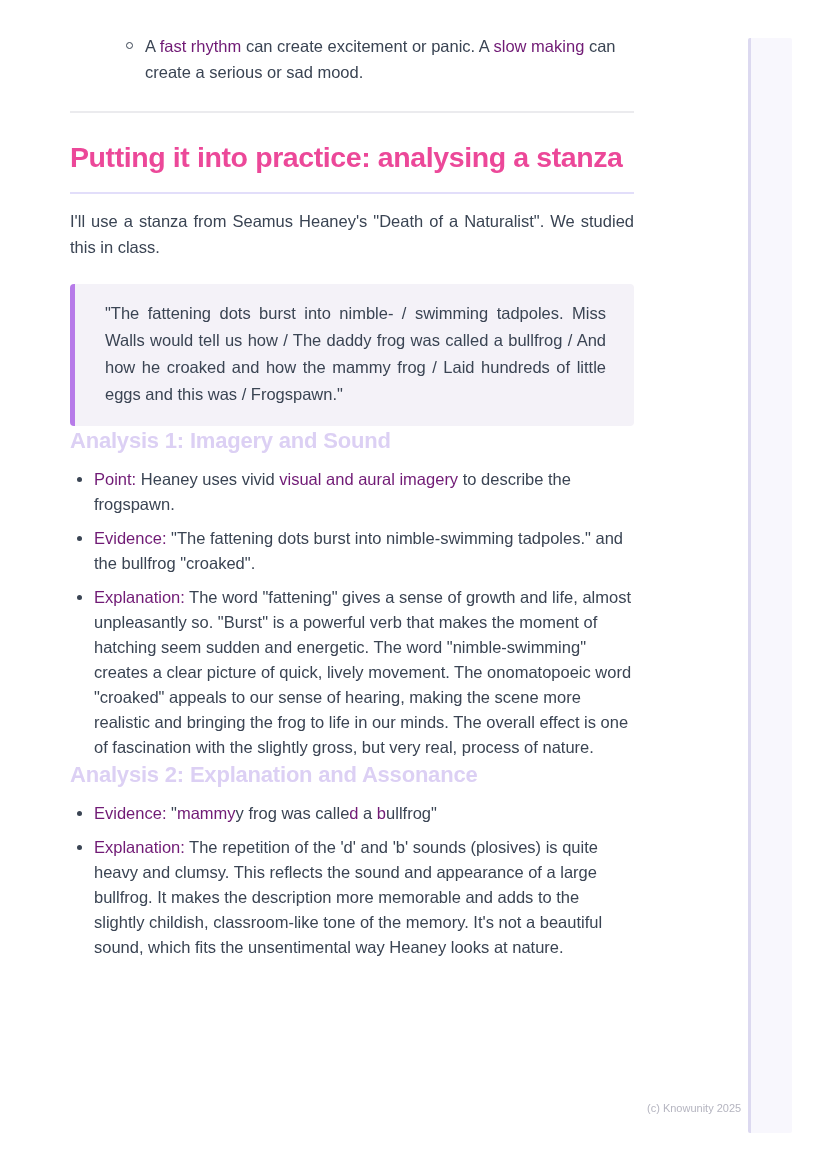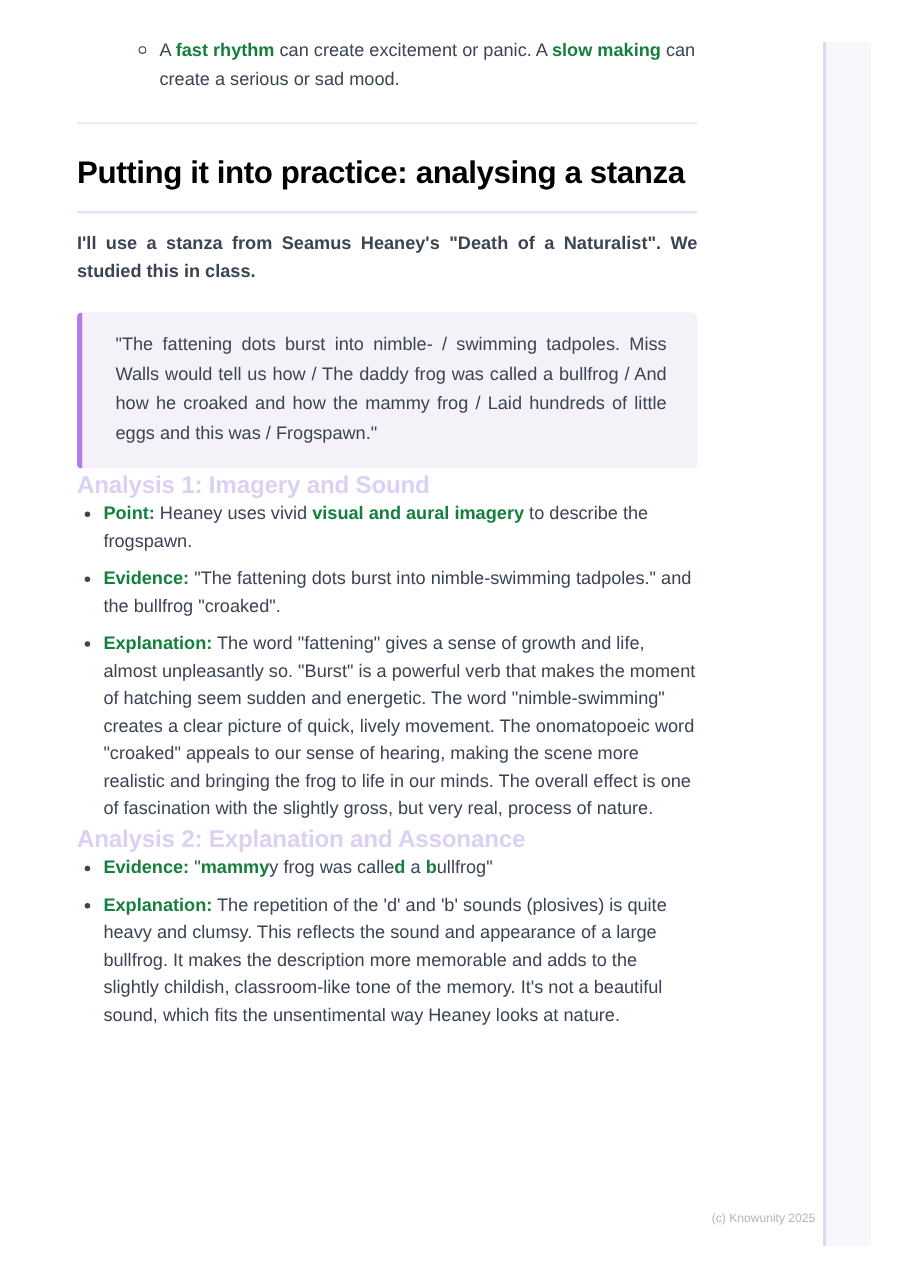--- a/index.html
+++ b/index.html
@@ -48,30 +48,29 @@
     border-top: 2px solid #ebebee;
     margin-top: 26px;
   }
 
   h1.page-title {
     margin-top: 26px;
     font-size: 28.5px;
     font-weight: 700;
     letter-spacing: -0.4px;
     line-height: 37px;
-    color: #000000;
+    color: #ec4899;
     padding-bottom: 16px;
     border-bottom: 2px solid #e2defa;
   }
 
   p.intro-paragraph {
     margin-top: 14px;
     line-height: 26px;
     text-align: justify;
-    font-weight: bold;
   }
 
   blockquote.stanza-quote {
     margin-top: 24px;
     background: #f4f2f8;
     border-left: 5px solid #b77be9;
     border-radius: 4px;
     padding: 16px 28px 18px 30px;
     line-height: 27px;
     text-align: justify;
@@ -80,35 +79,36 @@
   h2.analysis-heading {
     font-size: 22px;
     font-weight: 700;
     letter-spacing: -0.2px;
     line-height: 29px;
     color: #dcd0f4;
   }
 
   ul.analysis-list {
     list-style: none;
+    margin-top: 12px;
   }
   ul.analysis-list li {
     position: relative;
     padding-left: 24px;
     line-height: 25px;
   }
   ul.analysis-list li + li { margin-top: 9px; }
   .bullet-dot-icon {
     position: absolute;
     left: 7px; top: 10px;
     width: 5px; height: 5px;
     background: #3a4453;
     border-radius: 50%;
   }
-  strong { font-weight: 700; color: #15803d; }
+  strong { font-weight: 400; color: #701a75; }
 
   .copyright-watermark {
     position: absolute;
     left: 647px; top: 1102px;
     font-size: 11px;
     color: #b5b5c0;
     white-space: nowrap;
   }
 </style>
 </head>

